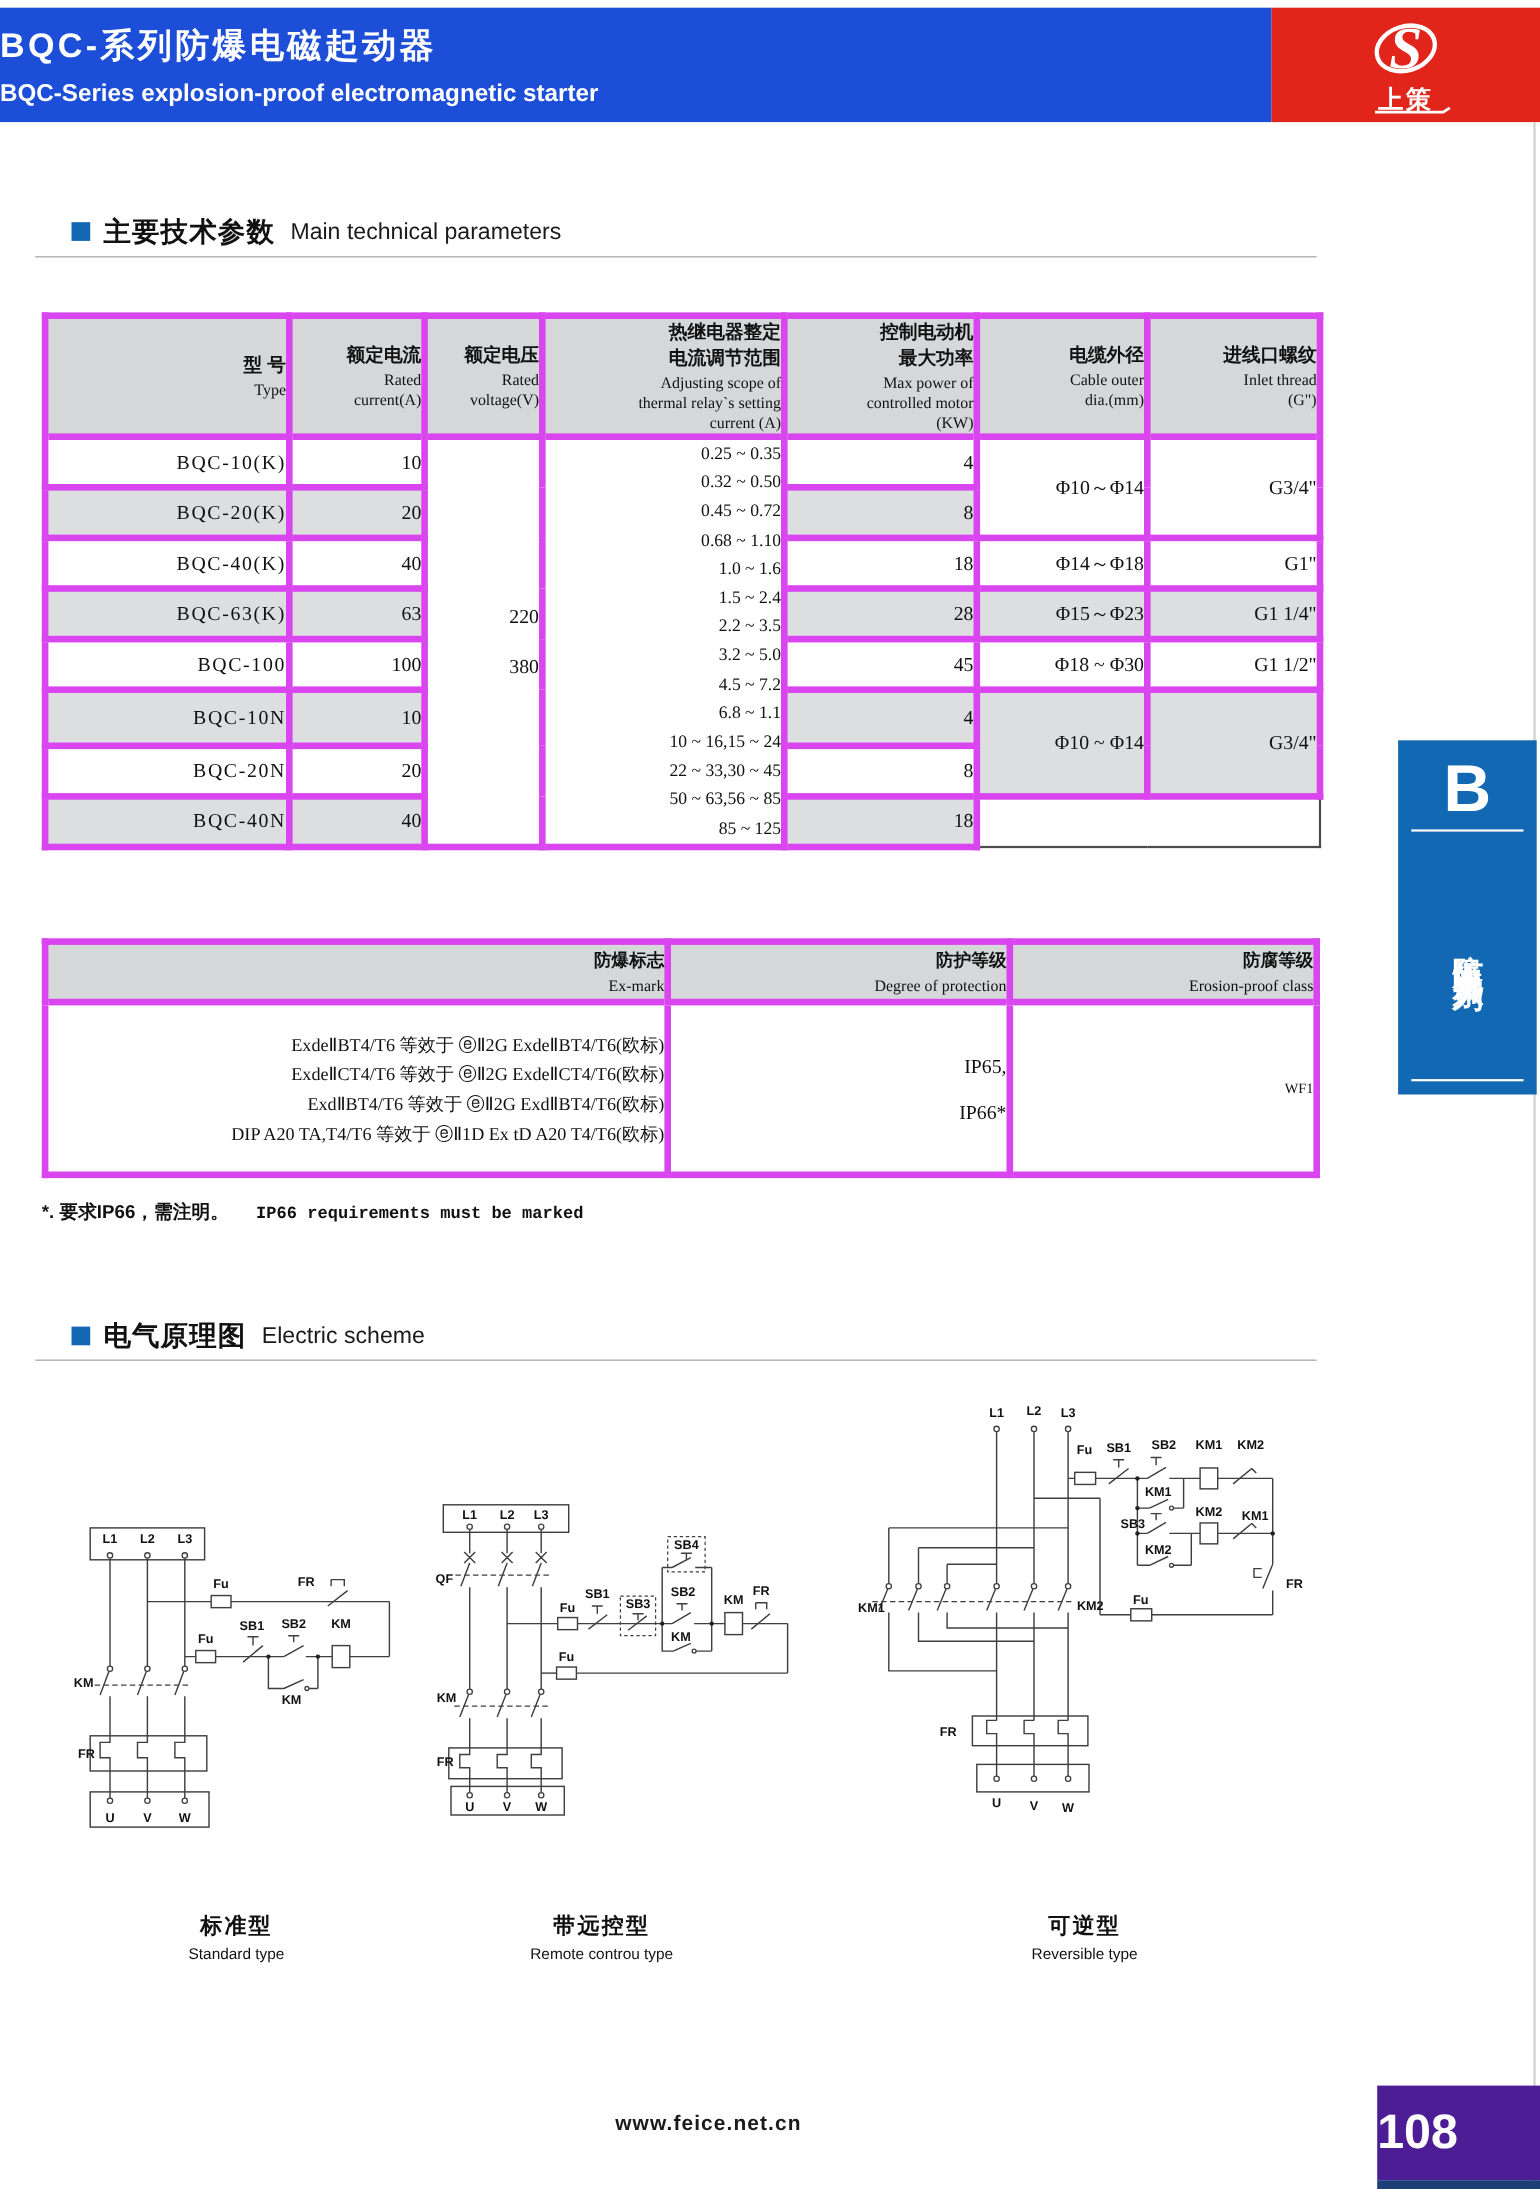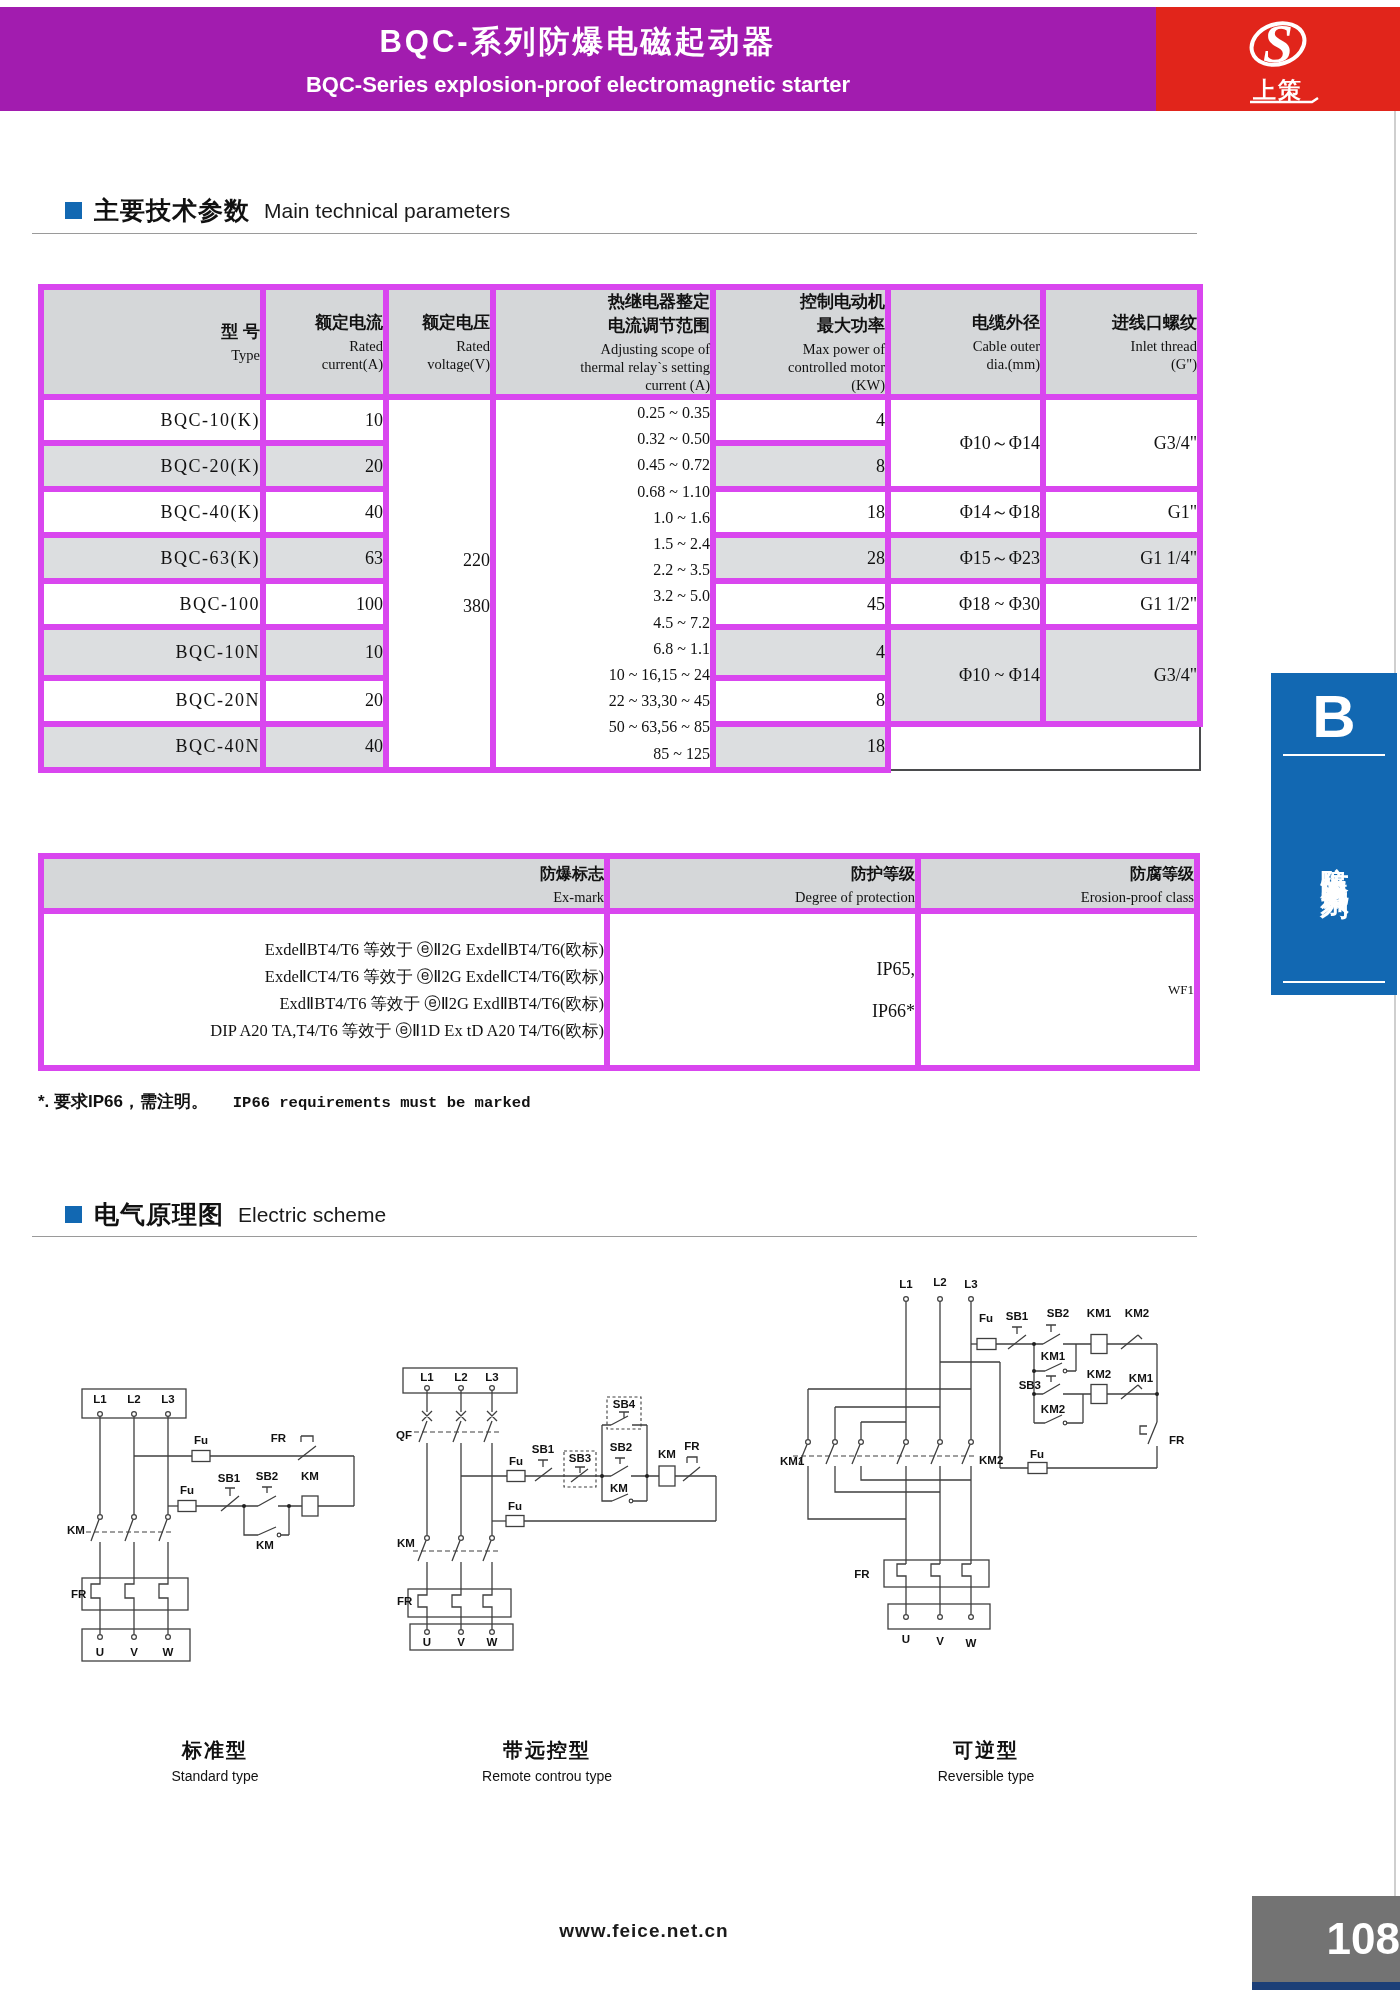--- a/index.html
+++ b/index.html
@@ -1,19 +1,19 @@
 <!DOCTYPE html>
 <html><head>
 <meta charset="utf-8">
 <style>
   html,body{margin:0;padding:0;background:#888;}
   .page{position:relative;width:1400px;height:1990px;background:#fff;margin:0 auto;
         font-family:"Liberation Sans",sans-serif;overflow:hidden;}
   
-  .hbar{position:absolute;left:0;top:7px;width:1156px;height:104px;background:#a21caf;color:#fff;text-align:center;}
+  .hbar{position:absolute;left:0;top:7px;width:1156px;height:104px;background:#1d4ed8;color:#fff;}
   .hbar .zh{font-size:31px;font-weight:bold;letter-spacing:3px;padding-top:14px;}
   .hbar .en{font-size:22px;font-weight:bold;margin-top:9px;}
   .hlogo{position:absolute;left:1156px;top:7px;width:244px;height:104px;background:#e1251b;
          display:flex;align-items:center;justify-content:center;}
   
   .edgeline{position:absolute;left:1394px;top:111px;width:2px;height:1879px;background:#cfcfcf;}
   .tab{position:absolute;left:1271px;top:673px;width:126px;height:322px;background:#1268b2;color:#fff;}
   .tab .big{font-size:60px;font-weight:bold;text-align:center;line-height:1;margin-top:14px;font-family:"Liberation Sans",sans-serif;}
   .tab .tline{margin:7px 12px 0 12px;border-top:2px solid #fff;}
   .tab .vchars{writing-mode:vertical-rl;text-orientation:upright;font-size:28px;font-weight:bold;
@@ -51,22 +51,22 @@
   .dash{stroke:#3f3f3f;stroke-width:1.1;fill:none;stroke-dasharray:5 3;}
   .dbox{stroke:#3f3f3f;stroke-width:1.1;fill:none;stroke-dasharray:3 2.5;}
   .term{fill:#fff;stroke:#3f3f3f;stroke-width:1.2;}
   .dot{fill:#222;stroke:none;}
   .dlabel{font-family:"Liberation Sans",sans-serif;font-size:11.5px;font-weight:bold;fill:#111;}
   .cap{position:absolute;width:260px;text-align:center;color:#111;margin-top:37px;}
   .cap .zh{font-family:"Liberation Serif",serif;font-size:20px;font-weight:bold;letter-spacing:2px;}
   .cap .en{font-family:Liberation Sans, sans-serif;font-size:14px;margin-top:4px;}
   
   .site{position:absolute;left:444px;top:1920px;width:400px;text-align:center;font-size:19px;font-weight:bold;color:#1a1a1a;letter-spacing:1px;}
-  .pagebox{position:absolute;left:1252px;top:1896px;width:148px;height:86px;background:#737373;color:#fff;
-           display:flex;align-items:center;justify-content:flex-end;font-size:44px;font-weight:bold;}
+  .pagebox{position:absolute;left:1252px;top:1896px;width:148px;height:86px;background:#4c1d95;color:#fff;
+           display:flex;align-items:center;justify-content:flex-start;font-size:44px;font-weight:bold;}
   .pagestrip{position:absolute;left:1252px;top:1982px;width:148px;height:8px;background:#1c3f77;}
   .logo-s{font-family:"Liberation Serif",serif;font-style:italic;font-weight:bold;font-size:54px;fill:#fff;}
   .logo-n{font-family:"Liberation Sans",sans-serif;font-size:23px;font-weight:bold;fill:#fff;letter-spacing:2px;}
 </style>
 </head>
 <body>
 
 <div class="page">
 
   <div class="hbar">

